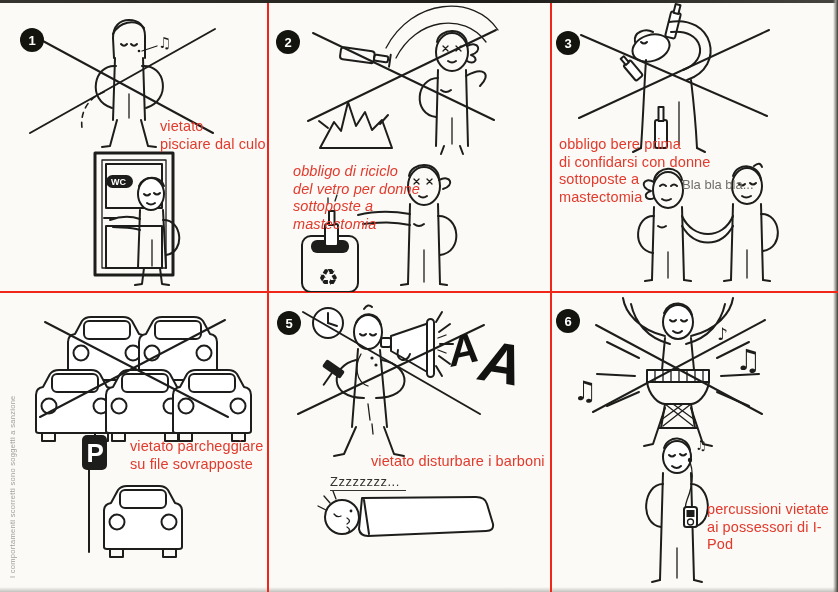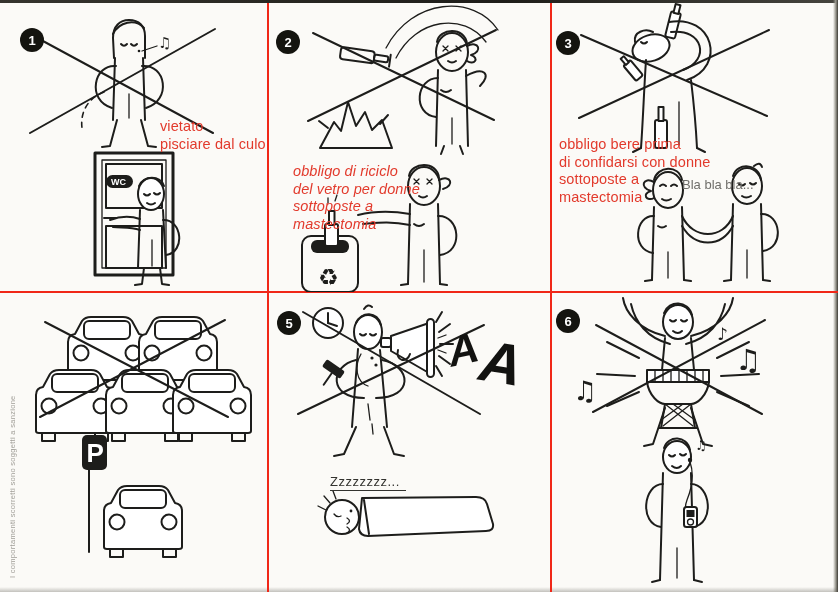--- a/index.html
+++ b/index.html
@@ -247,20 +247,22 @@
         <line x1="40" y1="125" x2="225" y2="28" stroke-width="2.4"></line>
       </g>
       <g>
         <rect x="82" y="143" width="25" height="35" rx="5" class="inkfill"></rect>
         <text class="signtext" x="86.5" y="170" font-size="26">P</text>
         <line x1="89" y1="178" x2="89" y2="260" stroke-width="2.5"></line>
       </g>
       <use href="#car" transform="translate(143,224)"></use>
     </svg>
 
+    <div class="caption" style="left:130px;top:146px;">vietato parcheggiare
+su file sovrapposte</div>
   </section>
 
   <section class="panel" style="left:268px;top:292px;width:283px;height:300px;">
     <svg class="art" viewBox="0 0 283 300">
       <g>
         <circle cx="60" cy="31" r="15" class="whitefill"></circle>
         <line x1="60" y1="31" x2="60" y2="21"></line>
         <line x1="60" y1="31" x2="69" y2="34"></line>
       </g>
       <g>
@@ -300,20 +302,21 @@
         <path d="M94,206 L208,205 Q217,205 219,212 L225,232 Q226,239 218,239 L100,244 Q92,244 91,237 Z" class="whitefill"></path>
         <line x1="96" y1="208" x2="101" y2="242"></line>
         <circle cx="83" cy="219" r="1.4" class="inkfill"></circle>
         <path d="M79,226 q5,3 0,6 M79,235 q5,3 0,6" class="thin"></path>
         <path d="M66,222 q3,4 7,2" class="thin"></path>
       </g>
     </svg>
     <span class="badge" style="left:9px;top:19px;">5</span>
     <div class="shout" style="left:180px;top:37px;font-size:42px;transform:rotate(-12deg);">A</div>
     <div class="shout" style="left:212px;top:42px;font-size:58px;transform:rotate(9deg);">A</div>
+    <div class="caption" style="left:103px;top:161px;">vietato disturbare i barboni</div>
     <div class="zzz" style="left:62px;top:182px;">Zzzzzzzz...</div>
   </section>
 
   <section class="panel" style="left:551px;top:292px;width:287px;height:300px;">
     <svg class="art" viewBox="0 0 287 300">
       <g>
         <ellipse cx="127" cy="30" rx="15" ry="17" class="whitefill"></ellipse>
         <path d="M113,21 C118,8 137,8 141,23"></path>
         <path d="M119,28 q3,3 6,0 M130,28 q3,3 6,0"></path>
         <path d="M122,39 q5,4 9,0"></path>
@@ -353,14 +356,16 @@
           <rect x="133" y="215" width="13" height="20" rx="2.5" class="whitefill"></rect>
           <rect x="135.5" y="218" width="8" height="7" class="inkfill"></rect>
           <circle cx="139.5" cy="230" r="3" class="thin"></circle>
         </g>
         <path d="M126,256 V286" class="thin"></path>
         <path d="M109,288 l-8,2 M143,288 l8,2"></path>
       </g>
       <text x="144" y="158" font-size="13">♫</text>
     </svg>
     <span class="badge" style="left:5px;top:17px;">6</span>
+    <div class="caption" style="left:156px;top:209px;">percussioni vietate
+ai possessori di I-Pod</div>
   </section>
 </div>
 
 </body></html>

